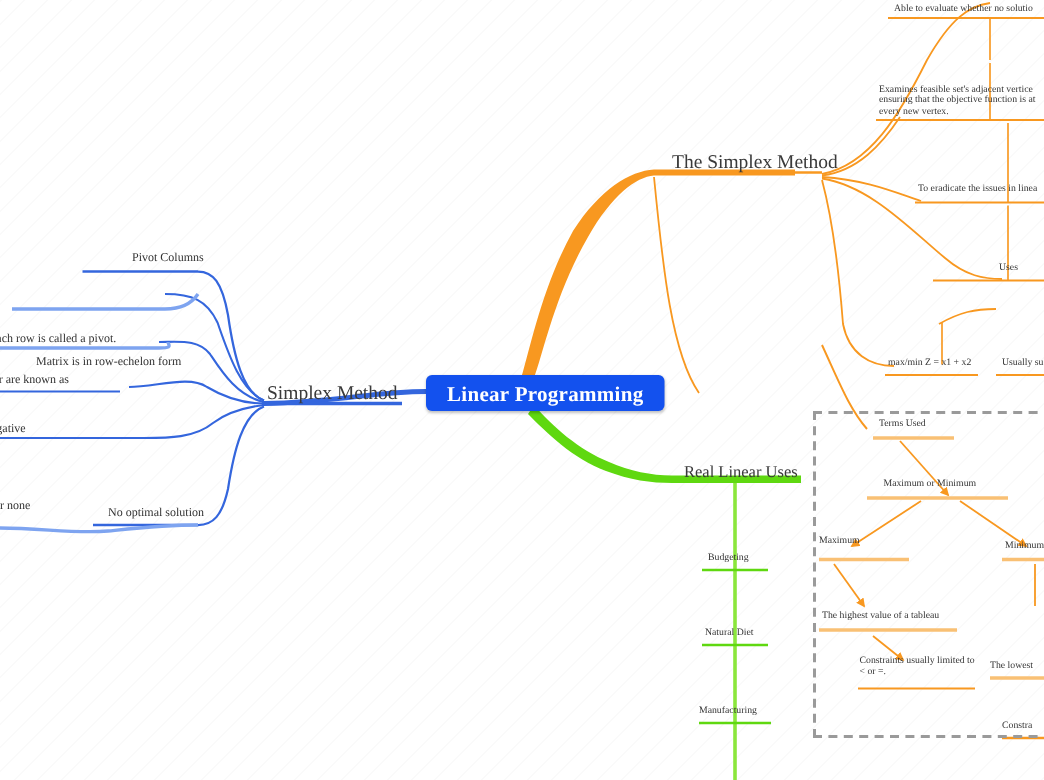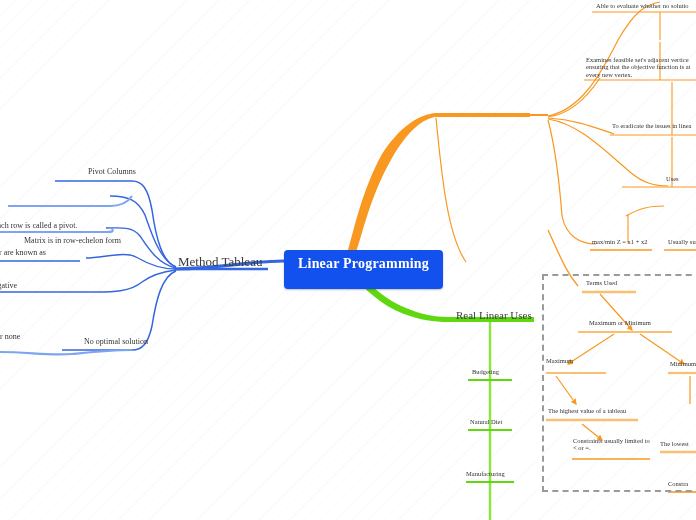--- a/index.html
+++ b/index.html
@@ -43,21 +43,21 @@
   .node.wrap { white-space: normal; }
 
   
   #center-node {
     position: absolute;
     background: #1351EE;
     color: #ffffff;
     font-weight: bold;
     font-size: 14px;
     border-radius: 4px;
-    padding: 6px 14px 17px 14px;
+    padding: 6px 14px 2px 14px;
     box-shadow: 0 1px 2px rgba(0,0,0,0.25);
     letter-spacing: 0.2px;
   }
 
   
   .lvl1 { font-size: 13px; color: #3a3a3a; }
   
   .lvl2 { font-size: 8px; color: #333333; }
   
   .lvl3 { font-size: 6.5px; color: #333333; }
@@ -163,36 +163,37 @@
       <marker id="arrow-o" markerWidth="5" markerHeight="5" refX="4" refY="2.5" orient="auto" markerUnits="strokeWidth">
         <path d="M0,0 L5,2.5 L0,5 z" fill="#F89820"></path>
       </marker>
     </defs>
   </svg>
 
   <div id="terms-box" style="left:542px; top:274px; width:160px; height:218px;"></div>
 
   <div id="center-node" style="left:284px; top:250px;">Linear Programming</div>
 
-  <div class="node lvl1" style="left:178px; top:255px;">Method Tableau</div>
+  <div class="node lvl1" style="left:178px; top:255px;">Simplex Method</div>
 
   <div class="node lvl2" style="left:88px; top:167px;">Pivot Columns</div>
 
   <div class="node lvl2" style="left:24px; top:194px;margin-top:42px;">Matrix is in row-echelon form</div>
 
   <div class="node lvl2" style="left:-6px; top:221px;">each row is called a pivot.</div>
 
   <div class="node lvl2" style="left:-8px; top:248px;">car are known as</div>
 
   <div class="node lvl2" style="left:-10px; top:281px;">negative</div>
 
   <div class="node lvl2" style="left:-10px; top:332px;">n or none</div>
 
-  <div class="node lvl2" style="left:84px; top:337px;">No optimal solution</div>
-
+  <div class="node lvl2" style="left:72px; top:337px;">No optimal solution</div>
+
+  <div class="node lvl1" style="left:448px; top:101px;">The Simplex Method</div>
 
   <div class="node lvl3" style="left:596px; top:2px;">Able to evaluate whether no solutio</div>
 
   <div class="node lvl3 wrap" style="left:586px; top:56px; width:112px;">Examines feasible set's adjacent vertice ensuring that the objective function is at every new vertex.</div>
 
   <div class="node lvl3" style="left:612px; top:122px;">To eradicate the issues in linea</div>
 
   <div class="node lvl3" style="left:666px; top:175px;">Uses</div>
 
   <div class="node lvl3" style="left:592px; top:238px;">max/min Z = x1 + x2</div>

